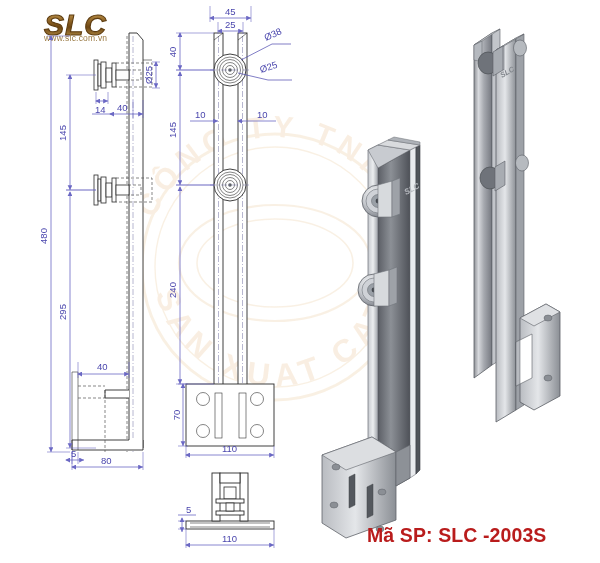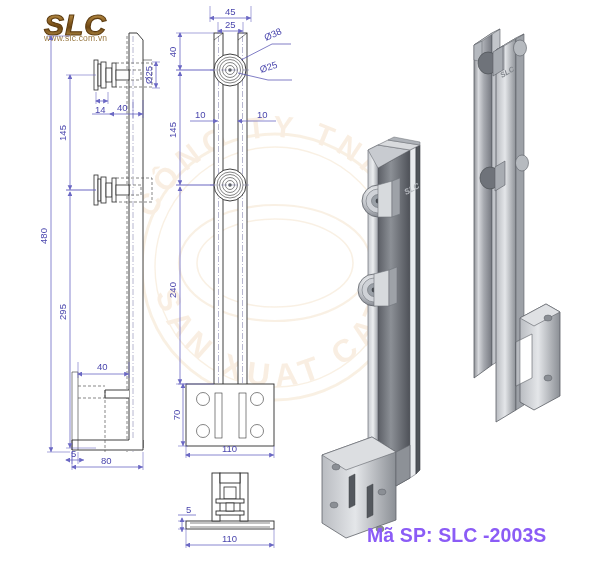--- a/index.html
+++ b/index.html
@@ -44,21 +44,21 @@
     position: absolute;
     left: 0; top: 0;
     width: 600px; height: 563px;
   }
   
   .product-code {
     position: absolute;
     left: 367px; top: 524px;
     font-size: 19.5px;
     font-weight: bold;
-    color: #8b5cf6;
+    color: #b91c1c;
     font-family: "Liberation Sans", sans-serif;
     letter-spacing: .1px;
     white-space: nowrap;
   }
   .dimtext {
     font-family: "Liberation Sans", sans-serif;
     font-size: 9.5px;
     fill: #4a46ad;
   }
   .dimline {

